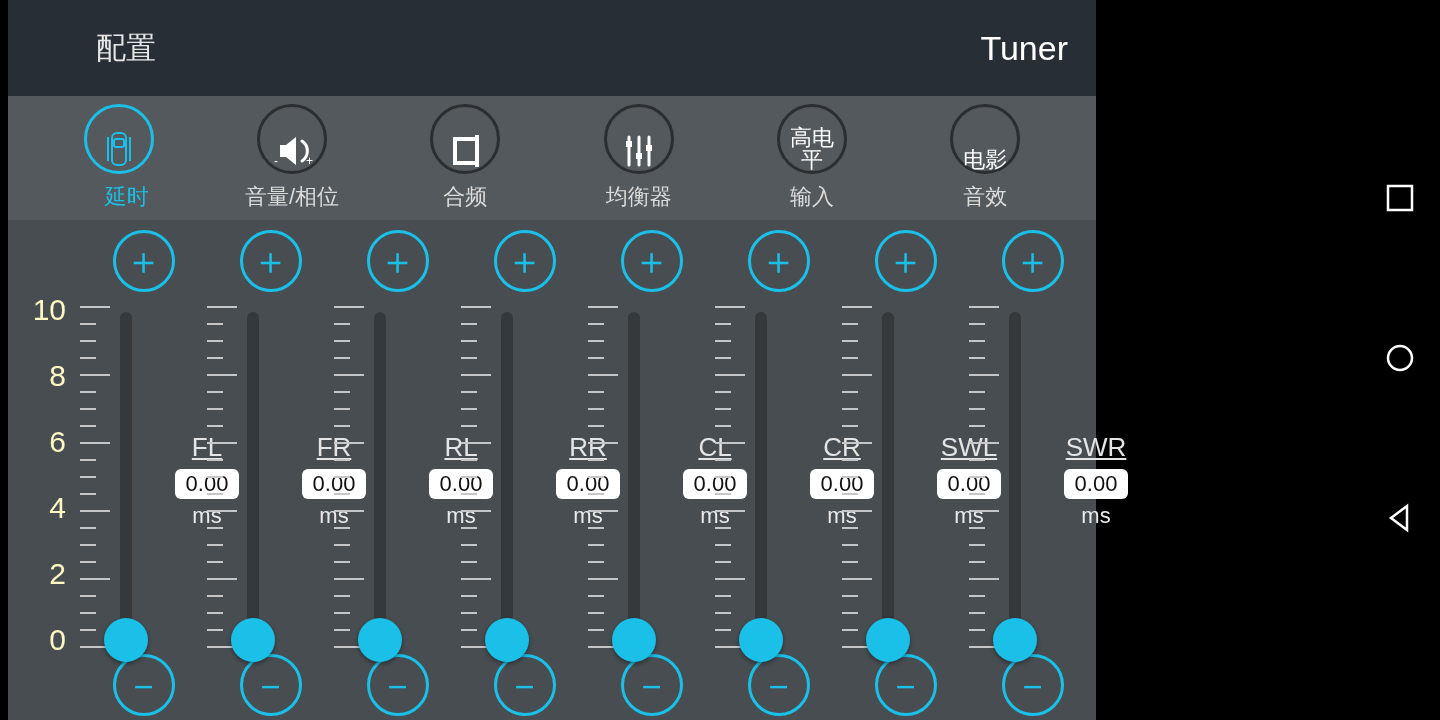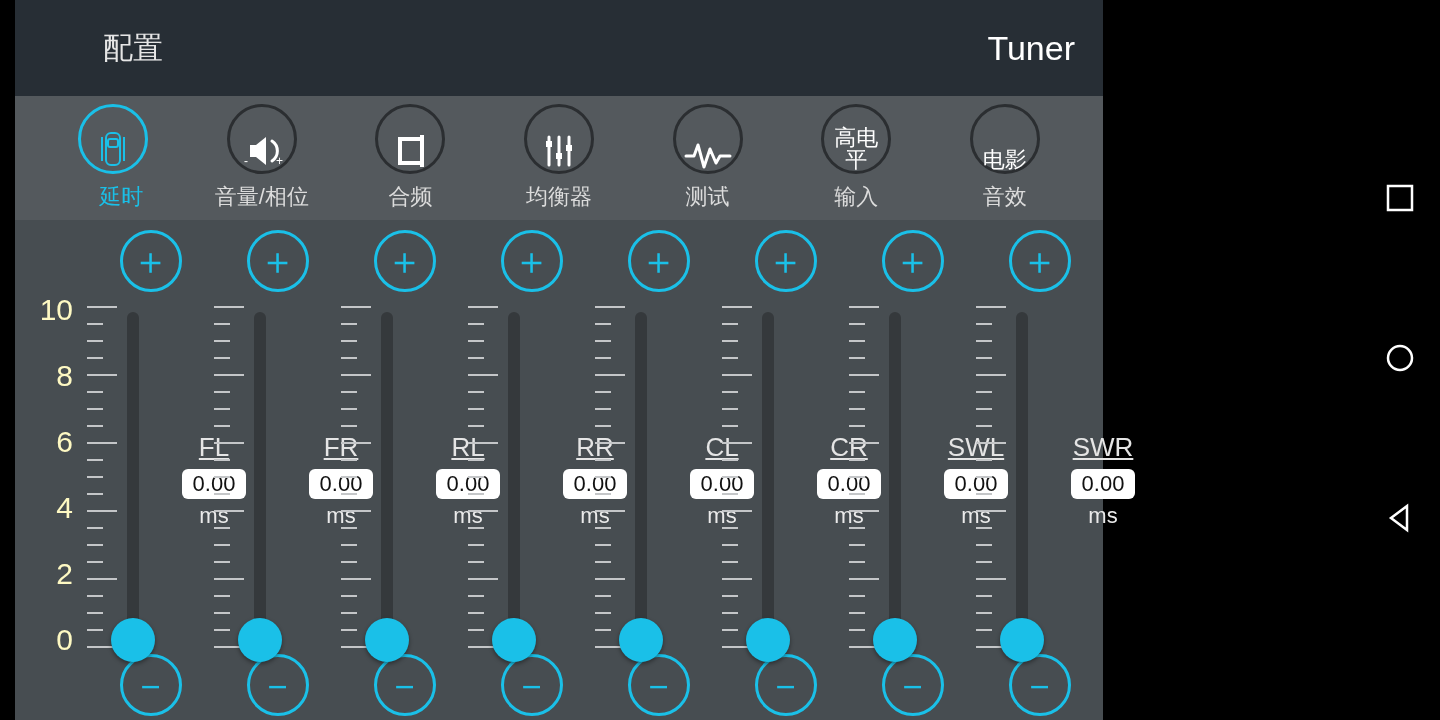--- a/index.html
+++ b/index.html
@@ -1,18 +1,18 @@
 <!DOCTYPE html>
 <html><head>
 <meta charset="utf-8">
 <style>
   * { box-sizing: border-box; margin: 0; padding: 0; }
   html, body { width: 1440px; height: 720px; overflow: hidden; font-family: "Helvetica Neue", Arial, sans-serif; background:#000; }
   .app {
-    position: absolute; left:15px; top:0; width:1088px; height:720px;
+    position: absolute; left:8px; top:0; width:1088px; height:720px;
     background:#474D51; color:#e8e8e8;
   }
   
   .header {
     height:96px; background:#272E35; display:flex; align-items:center;
     justify-content:space-between; padding:0 28px;
   }
   .hdr-left, .hdr-right { display:flex; align-items:center; }
   .hdr-title { font-size:34px; color:#ffffff; font-weight:400; }
   .hdr-left-label { font-size:30px; color:#e6e6e6; margin-left:60px;}
@@ -150,28 +150,20 @@
           <svg width="40" height="40" viewBox="0 0 40 40" stroke="#fff" stroke-width="3" fill="none" stroke-linecap="round" stroke-linejoin="round">
             <line x1="10" y1="6" x2="10" y2="34"></line>
             <line x1="20" y1="6" x2="20" y2="34"></line>
             <line x1="30" y1="6" x2="30" y2="34"></line>
             <rect x="7" y="10" width="6" height="6" fill="#fff" stroke="none"></rect>
             <rect x="17" y="22" width="6" height="6" fill="#fff" stroke="none"></rect>
             <rect x="27" y="14" width="6" height="6" fill="#fff" stroke="none"></rect>
           </svg>
         </div>
         <div class="tab-label">均衡器</div>
-      </div>
-      <div class="tab">
-        <div class="tab-circle">
-          <svg width="48" height="30" viewBox="0 0 48 30" stroke="#fff" stroke-width="3" fill="none" stroke-linecap="round" stroke-linejoin="round">
-            <path d="M2 15 L10 15 L14 4 L20 26 L26 8 L32 22 L36 15 L46 15"></path>
-          </svg>
-        </div>
-        <div class="tab-label">测试</div>
       </div>
       <div class="tab">
         <div class="tab-circle">
           <span class="tab-text-icon">高电平</span>
         </div>
         <div class="tab-label">输入</div>
       </div>
       <div class="tab">
         <div class="tab-circle">
           <span class="tab-text-icon">电影</span>

